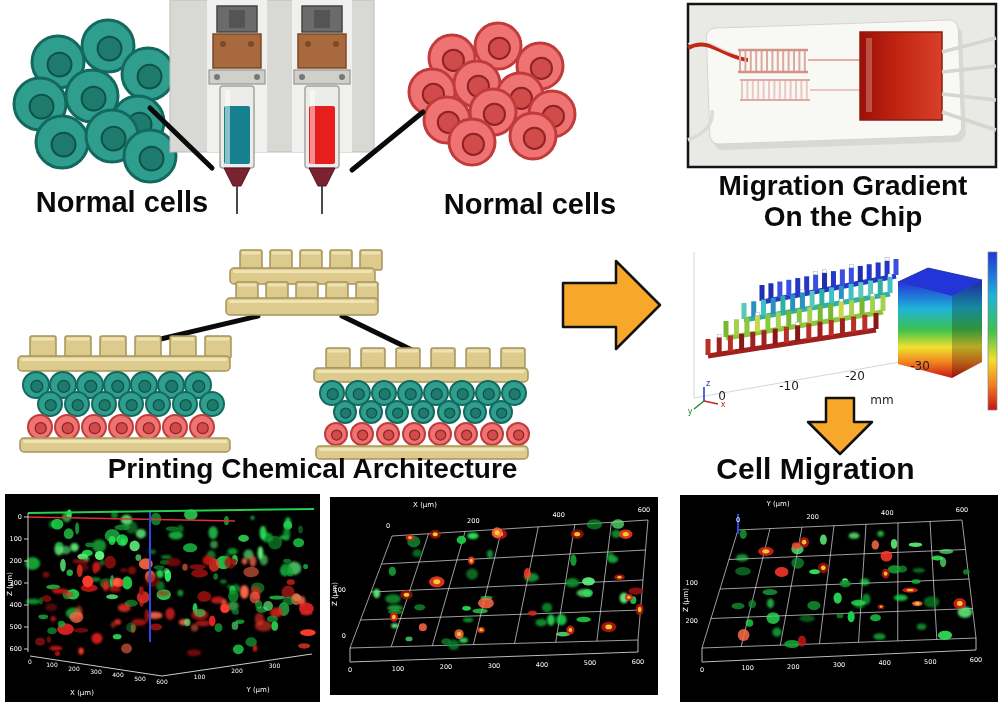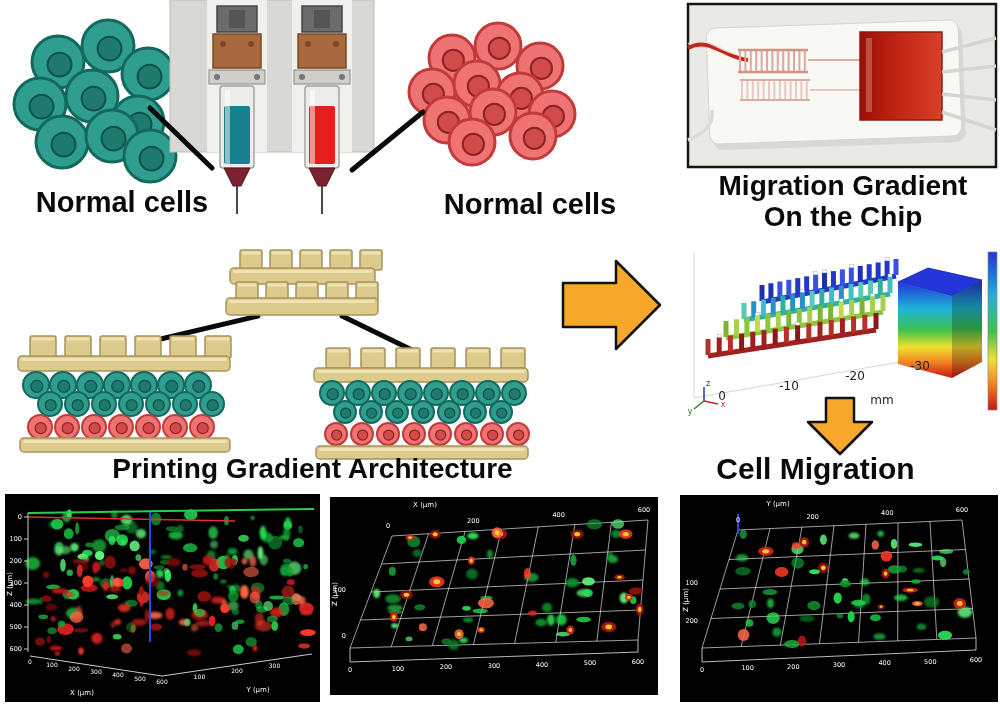--- a/index.html
+++ b/index.html
@@ -890,19 +890,19 @@
         <text x="747.6666666666666" y="670.3333333333334" fill="#ffffff" font-size="6.5" text-anchor="middle" font-family="&quot;DejaVu Sans&quot;, sans-serif">100</text>
         <text x="793.3333333333334" y="668.6666666666666" fill="#ffffff" font-size="6.5" text-anchor="middle" font-family="&quot;DejaVu Sans&quot;, sans-serif">200</text>
         <text x="839" y="667" fill="#ffffff" font-size="6.5" text-anchor="middle" font-family="&quot;DejaVu Sans&quot;, sans-serif">300</text>
         <text x="884.6666666666666" y="665.3333333333334" fill="#ffffff" font-size="6.5" text-anchor="middle" font-family="&quot;DejaVu Sans&quot;, sans-serif">400</text>
         <text x="930.3333333333334" y="663.6666666666666" fill="#ffffff" font-size="6.5" text-anchor="middle" font-family="&quot;DejaVu Sans&quot;, sans-serif">500</text>
         <text x="976" y="662" fill="#ffffff" font-size="6.5" text-anchor="middle" font-family="&quot;DejaVu Sans&quot;, sans-serif">600</text>
       </g>
     </svg>
   <div class="lbl lbl-cancer">Normal cells</div>
   <div class="lbl lbl-normal">Normal cells</div>
-  <div class="lbl lbl-printing">Printing Gradient Architecture</div>
+  <div class="lbl lbl-printing">Printing Chemical Architecture</div>
   <div class="lbl lbl-gradient">
     <div>Migration Gradient</div>
     <div>On the Chip</div>
   </div>
   <div class="lbl lbl-migration">Cell Migration</div>
 </div>
 
 </body></html>

